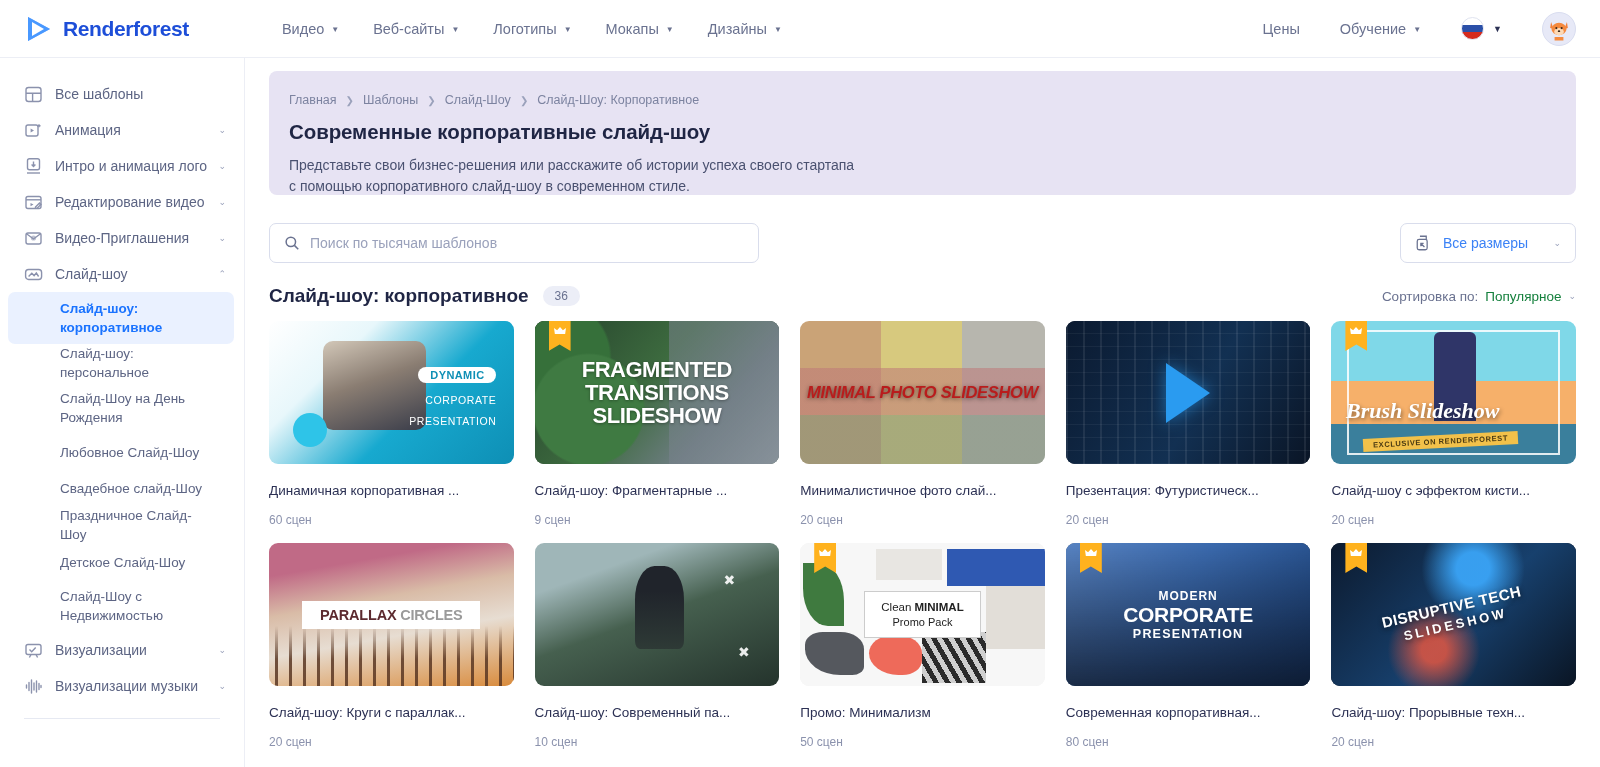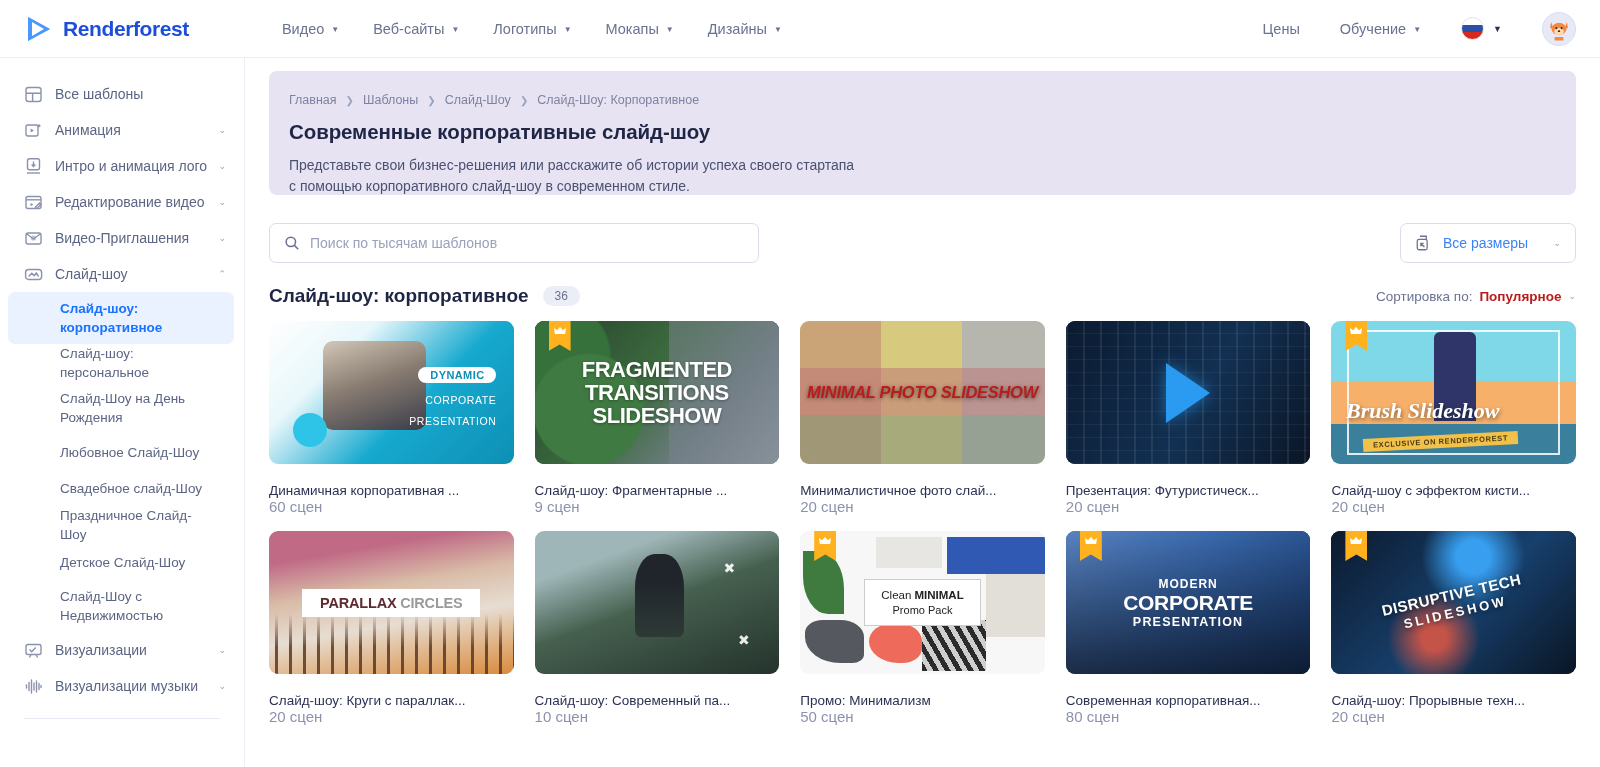--- a/index.html
+++ b/index.html
@@ -111,21 +111,21 @@
   .sizesel-label { font-size: 14px; color: #3b82f6; flex: 1; }
   
   .resrow { margin-top: 22px; display: flex; align-items: center; justify-content: space-between; }
   .resleft { display: flex; align-items: center; gap: 14px; }
   .restitle { font-size: 19px; font-weight: bold; color: #1f2544; }
   .rescount {
     background: #eceef7; border-radius: 11px;
     padding: 3px 12px; font-size: 12px; color: #6a7290;
   }
   .sortwrap { display: flex; align-items: center; gap: 7px; font-size: 13.5px; color: #6a7290; cursor: pointer; }
-  .sortval { color: #b91c1c; font-weight: bold; }
+  .sortval { color: #15803d; }
   
   .grid {
     margin-top: 14px;
     display: grid;
     grid-template-columns: repeat(5, 1fr);
     column-gap: 21px;
     row-gap: 16px;
   }
   .card { cursor: pointer; }
   .thumb {
@@ -141,21 +141,21 @@
     background: #ffb21e;
     clip-path: polygon(0 0, 100% 0, 100% 100%, 50% 78%, 0 100%);
     display: flex; align-items: flex-start; justify-content: center;
     padding-top: 5px; z-index: 3;
   }
   .crown { width: 12px; height: 9px; }
   .card-title {
     margin-top: 19px; font-size: 13.5px; color: #2c3154;
     white-space: nowrap; overflow: hidden; text-overflow: ellipsis;
   }
-  .card-meta { margin-top: 0; font-size: 15px; color: #8b92ad; }
+  .card-meta { margin-top: 15px; font-size: 12px; color: #8b92ad; }
   
   .art { position: absolute; inset: 0; }
   .overlay-txt { position: relative; z-index: 2; width: 100%; padding: 0 6px; }
   
   .t1 { background: linear-gradient(135deg,#ffffff 0%,#e8f7fb 28%,#17a9cf 60%,#0e8fb5 100%); }
   .t1 .photo {
     position: absolute; left: 22%; top: 14%; width: 42%; height: 62%;
     border-radius: 10px;
     background: linear-gradient(160deg,#d2c7b8,#8a7d72 45%,#3a3d4a);
   }

